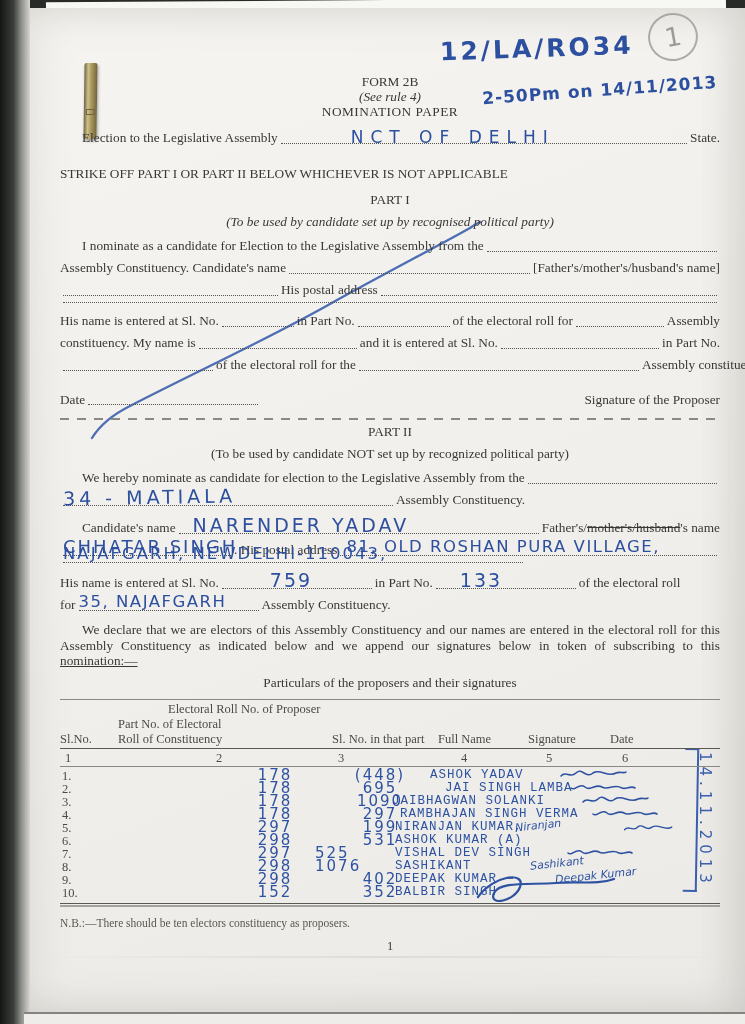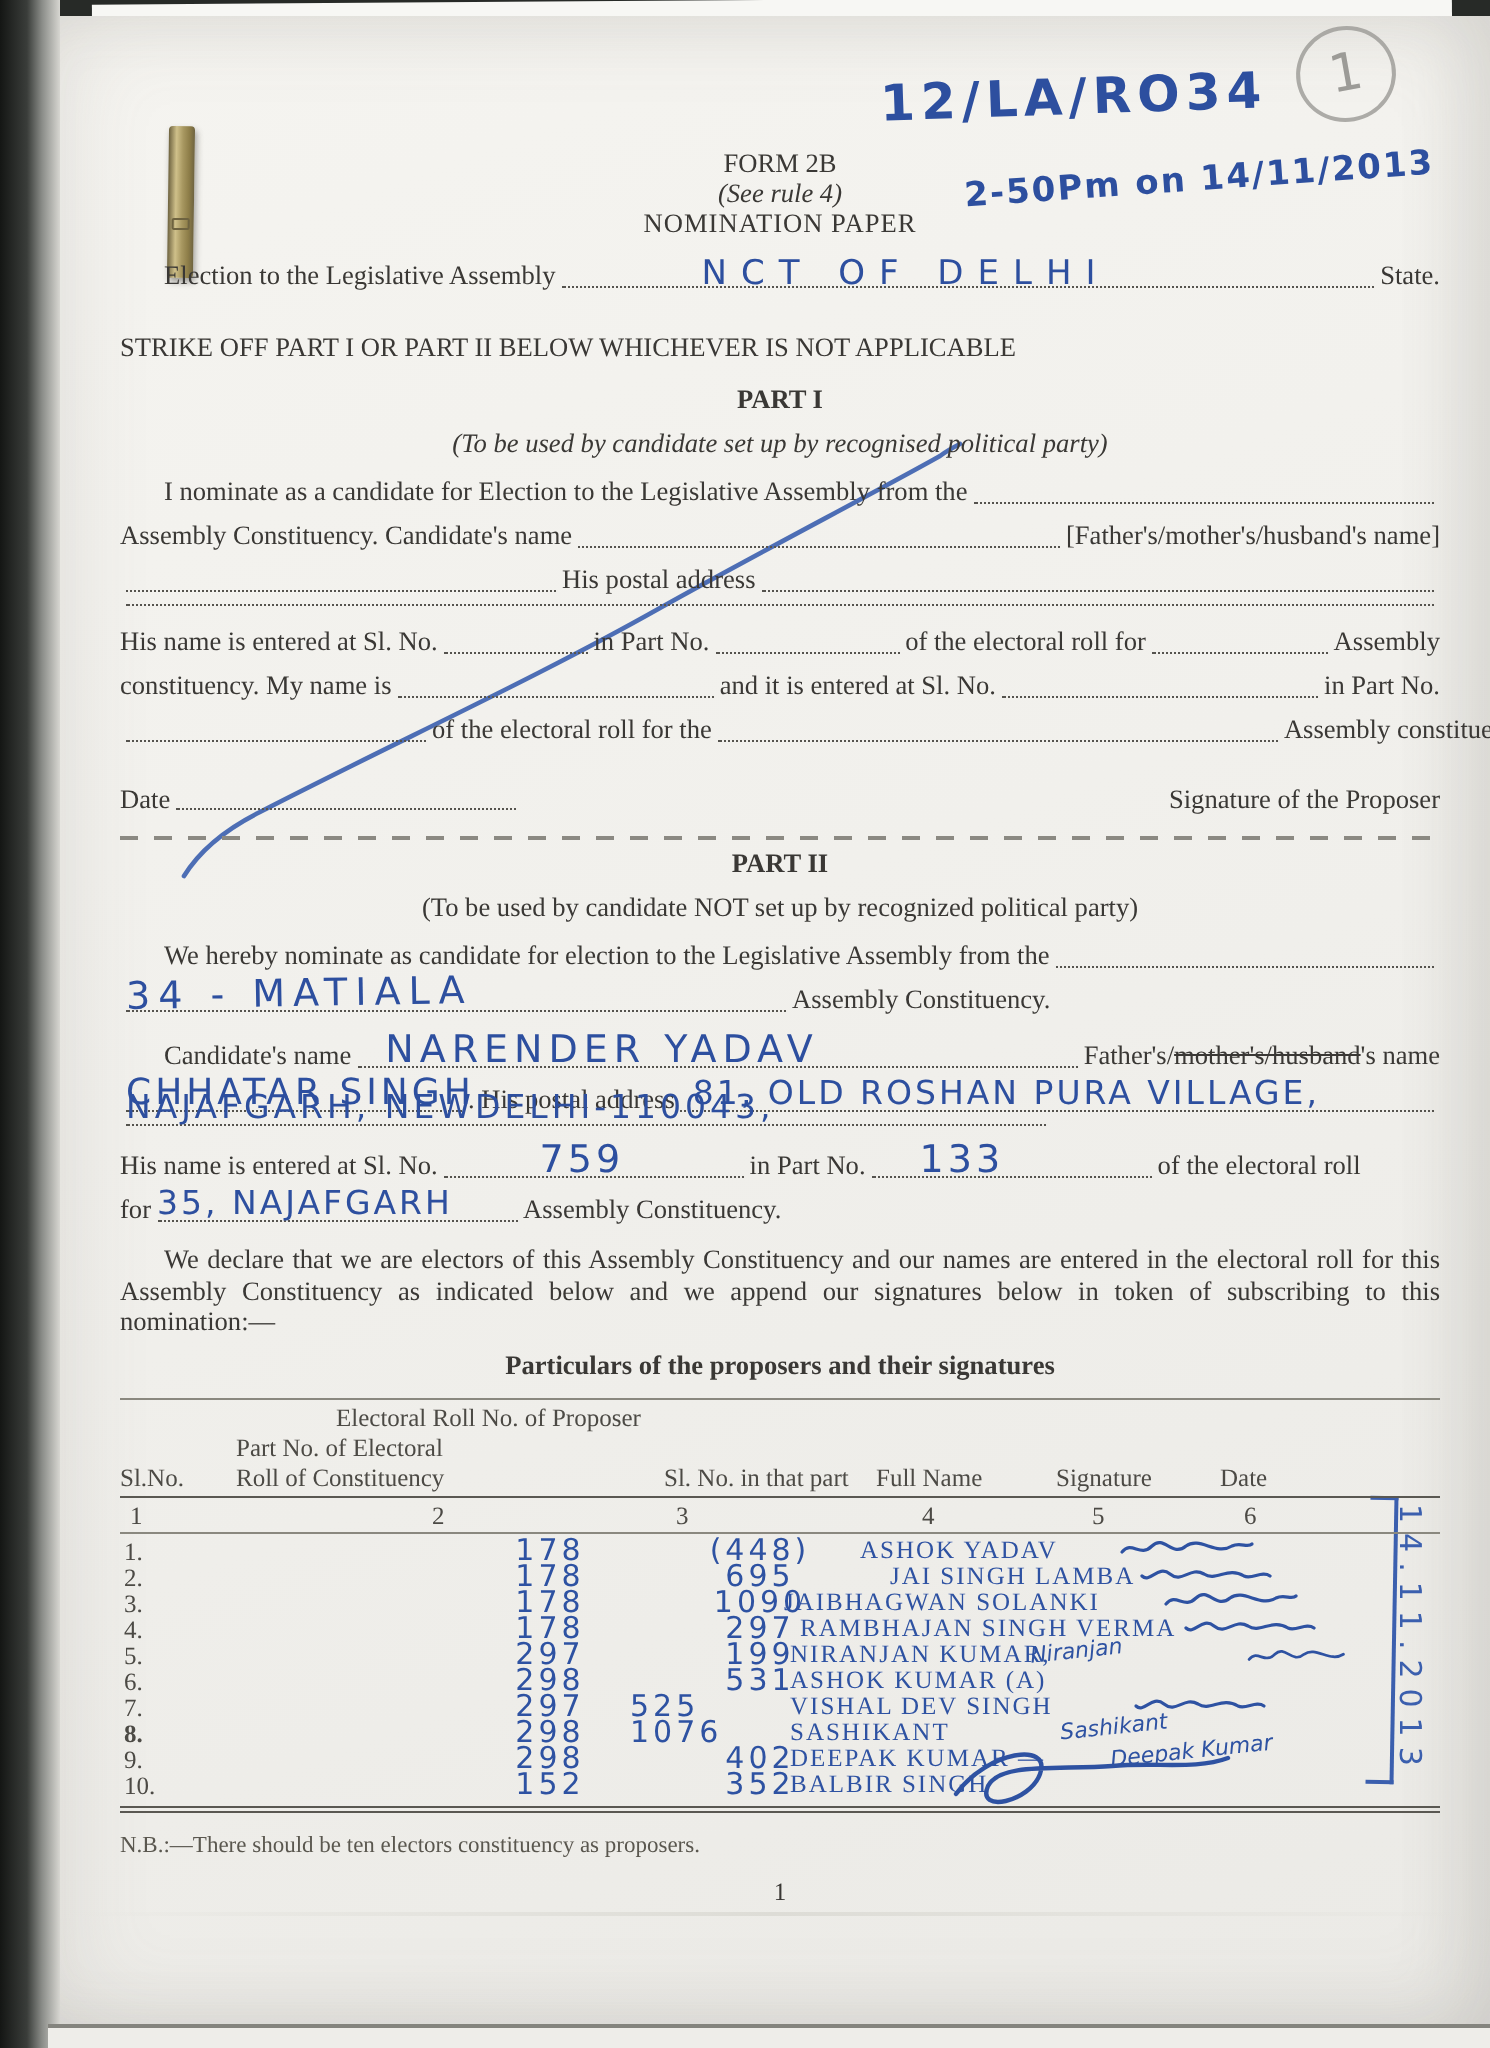--- a/index.html
+++ b/index.html
@@ -30,38 +30,38 @@
   
   .side-bracket{position:absolute;left:654px;top:740px;width:12px;height:140px;
                 border-right:2.2px solid #3b5fae;border-top:2.2px solid #3b5fae;border-bottom:2.2px solid #3b5fae;transform:rotate(1deg);}
   .side-date{position:absolute;left:684px;top:744px;transform:rotate(90deg);transform-origin:left top;
              font-size:15px;letter-spacing:5px;color:#3b5fae;}
   
   .strike-svg{position:absolute;left:0;top:0;width:715px;height:1004px;pointer-events:none;}
   .strike-svg path{fill:none;stroke:#3b5fae;stroke-width:2.3;stroke-linecap:round;opacity:.9;}
   
   .content{position:absolute;left:30px;top:48px;width:660px;font-size:13.3px;}
-  .c{text-align:center;} .b{font-weight:bold;} .i{font-style:italic;}
+  .c{text-align:center;} .b{font-weight:normal;} .i{font-style:italic;}
   .hdr{line-height:15px;margin-top:18px;}
   .ln{display:flex;align-items:baseline;white-space:nowrap;line-height:22px;}
   .fill{position:relative;border-bottom:1.6px dotted #55534e;height:1px;align-self:flex-end;margin:0 3px 5px;flex:1 1 40px;}
   .fill.fx{flex:0 0 auto;}
   .hwov{position:absolute;bottom:-3px;left:8px;font-family:"DejaVu Sans",sans-serif;color:#2d4f9f;white-space:nowrap;}
   .dash-sep{height:2px;margin:8px 0 4px;background:repeating-linear-gradient(90deg,#8b8982 0 9px,transparent 9px 17px);}
   .strike-through{text-decoration:line-through;}
   .just{display:block;text-align:justify;text-align-last:justify;line-height:15.5px;}
-  .decl3{display:block;line-height:15.5px;}
+  .decl3{display:block;line-height:15.5px;text-decoration:underline;}
   
   .ptable{position:relative;height:212px;margin-top:8px;font-size:12.5px;color:#4c4a45;}
   .rule{position:absolute;left:0;right:0;border-top:1.3px solid #5a5852;}
   .rule.thin{border-top:1px solid #8a887f;}
   .rule.double{border-top:1.2px solid #5a5852;box-shadow:0 2.5px 0 #5a5852;}
   .cell{position:absolute;white-space:nowrap;}
   .hw-num{font-family:"DejaVu Sans",sans-serif;color:#2e52a2;font-size:15px;letter-spacing:2px;}
-  .hw-name{font-family:Liberation Serif, serif;color:#2e52a2;font-size:12.5px;letter-spacing:1px;}
+  .hw-name{font-family:Liberation Mono, monospace;color:#2e52a2;font-size:12.5px;letter-spacing:1px;}
   .sig{position:absolute;width:70px;height:14px;}
   .sig path{fill:none;stroke:#2e52a2;stroke-width:1.6;stroke-linecap:round;}
   .sig.big{width:160px;height:42px;}
   .sig.big path{stroke-width:2.2;}
   .sigtxt{position:absolute;font-family:"DejaVu Sans",sans-serif;font-style:italic;color:#2e52a2;font-size:11px;transform:rotate(-6deg);}
   .nb{font-size:11.5px;color:#5a574f;margin-top:6px;}
   .pageno{text-align:center;margin-top:10px;font-size:12.5px;}
 </style>
 </head>
 <body>

